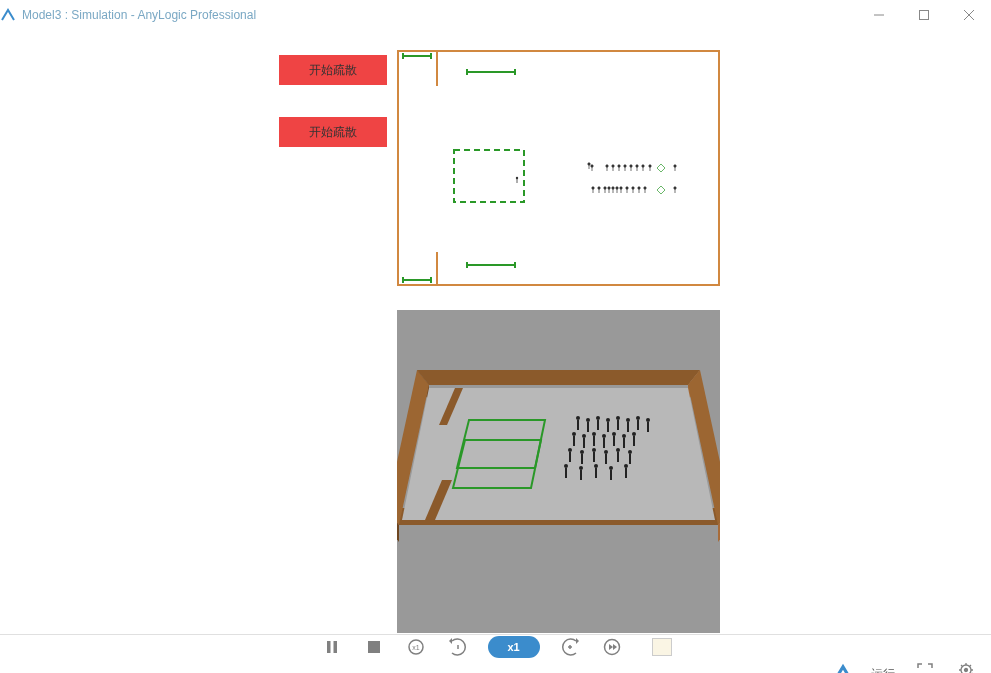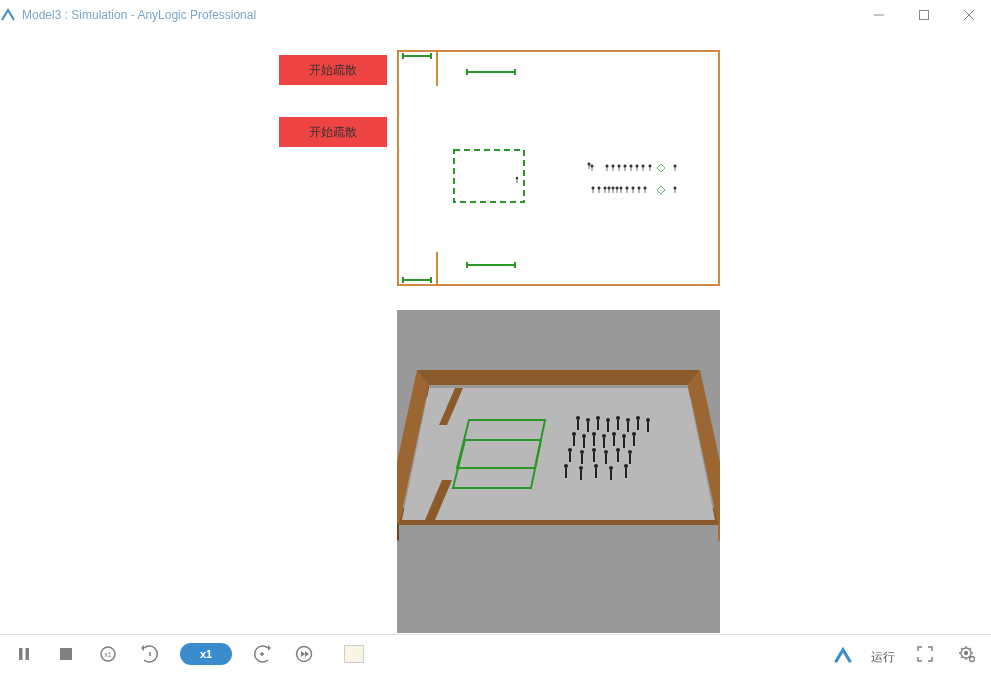--- a/index.html
+++ b/index.html
@@ -14,21 +14,21 @@
     
     .content { position: relative; height: 604px; overflow: hidden; }
     
     .action-buttons { position: absolute; left: 279px; top: 25px; display: flex; flex-direction: column; gap: 32px; }
     .action-btn { width: 108px; height: 30px; background: #ef4444; border: none; font-size: 12px; color: #333; cursor: pointer; }
     
     .floor-plan { position: absolute; left: 397px; top: 20px; }
     
     .view-3d { position: absolute; left: 397px; top: 280px; width: 323px; height: 323px; background: #999; }
     
-    .bottombar { position: absolute; bottom: 0; left: 0; right: 0; height: 39px; border-top: 1px solid #e0e0e0; display: flex; align-items: center; padding: 0 12px; background: #fff; }
+    .bottombar { position: absolute; bottom: 0; left: 0; right: 0; height: 39px; border-top: 1px solid #e0e0e0; display: flex; align-items: center; padding: 0 12px; background: #fff; flex-direction: column; }
     .ctrl-group { display: flex; align-items: center; gap: 18px; }
     .ctrl-btn { width: 24px; height: 24px; display: flex; align-items: center; justify-content: center; cursor: pointer; color: #808080; }
     .speed-pill { width: 52px; height: 22px; background: #3b8ccc; border-radius: 11px; color: #fff; font-size: 11px; display: flex; align-items: center; justify-content: center; font-weight: bold; }
     .color-swatch { width: 20px; height: 18px; background: #faf5e4; border: 1px solid #ccc; margin-left: 10px; }
     .bottombar-right { margin-left: auto; display: flex; align-items: flex-end; gap: 18px; }
     .run-text { font-size: 12px; color: #555; }
   </style>
 </head>
 <body>
 

